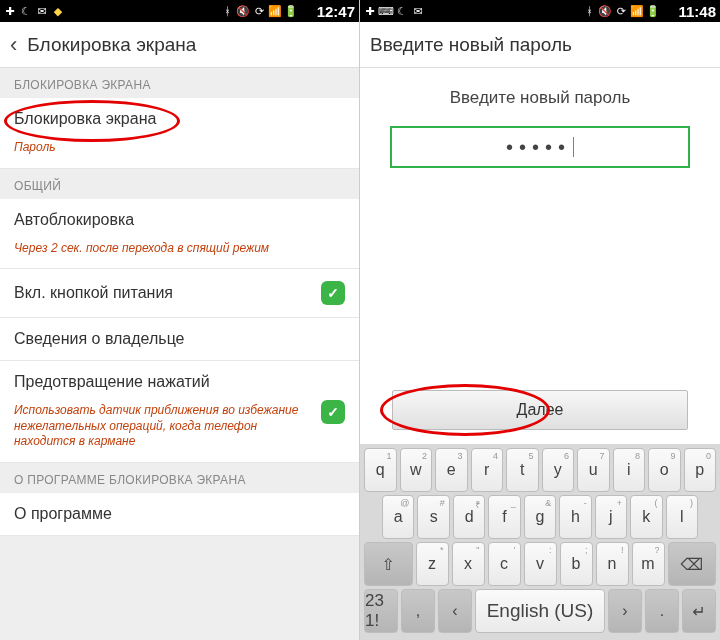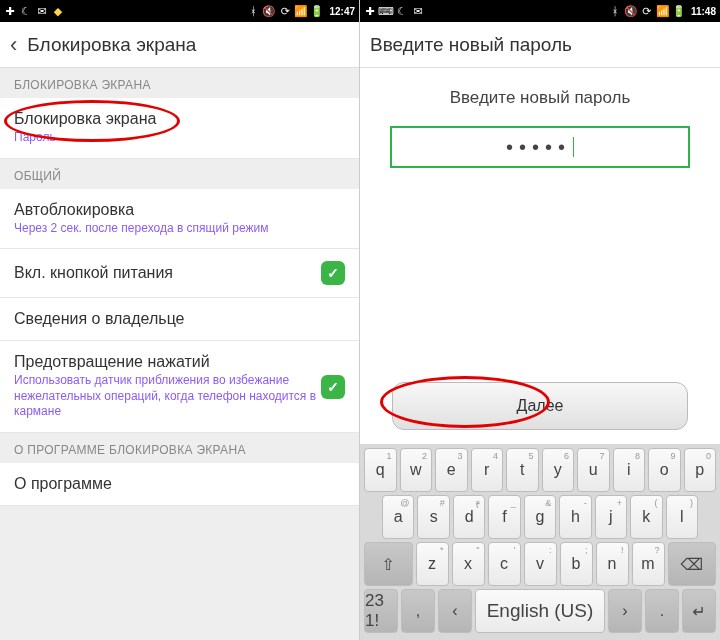--- a/index.html
+++ b/index.html
@@ -5,45 +5,45 @@
   * { box-sizing: border-box; margin: 0; padding: 0; font-family: Arial, Helvetica, sans-serif; }
   body { width: 720px; height: 640px; background: #fff; display: flex; }
   .phone { width: 360px; height: 640px; background: #eee; display: flex; flex-direction: column; overflow: hidden; position: relative; }
   .phone.left { border-right: 1px solid #ccc; }
 
   
   .statusbar { height: 22px; background: #000; color: #fff; display: flex; align-items: center; font-size: 11px; padding: 0 4px; }
   .sb-left, .sb-right { display: flex; align-items: center; gap: 4px; }
   .sb-right { margin-left: auto; }
   .sb-ico { width: 12px; height: 12px; display: inline-flex; align-items: center; justify-content: center; }
-  .sb-time { font-size: 10px; font-weight: bold; margin-left: 2px; }
+  .sb-time { font-size: 15px; font-weight: bold; margin-left: 15px; }
 
   
   .titlebar { height: 46px; background: #fff; display: flex; align-items: center; padding: 0 10px; font-size: 19px; color: #333; border-bottom: 1px solid #ddd; }
   .back-chevron { font-size: 22px; color: #444; margin-right: 10px; }
 
   
   .settings { flex: 1; background: #eee; overflow: hidden; }
   .section-header { font-size: 12px; color: #888; padding: 10px 14px 6px; text-transform: uppercase; letter-spacing: .3px; }
   .row { background: #fff; padding: 12px 14px; border-bottom: 1px solid #e6e6e6; display: flex; align-items: center; position: relative; }
   .row .txt { flex: 1; display: flex; flex-direction: column; }
   .row .title { font-size: 16px; color: #333; }
-  .row .sub { font-size: 12px; color: #8b5cf6; margin-top: 2px; line-height: 1.3; }
+  .row .sub { font-size: 12px; color: #c2410c; margin-top: 12px; line-height: 1.3; font-style: italic; }
   .check { width: 24px; height: 24px; background: #3cb547; border-radius: 6px; display: flex; align-items: center; justify-content: center; color: #fff; font-size: 14px; font-weight: bold; }
 
   .annot-oval { position: absolute; border: 3px solid #e30000; border-radius: 50%; pointer-events: none; }
 
   
   .prompt-area { flex: 1; background: #fff; display: flex; flex-direction: column; align-items: center; padding: 14px 18px 0; }
   .prompt-title { font-size: 17px; color: #444; margin-top: 6px; margin-bottom: 18px; }
   .pw-box { width: 300px; height: 42px; border: 2px solid #2fb24a; display: flex; align-items: center; justify-content: center; font-size: 20px; letter-spacing: 6px; color: #444; }
   .cursor { display:inline-block; width:1px; height:20px; background:#2fb24a; margin-left:2px; vertical-align:middle; }
 
   .btnbar { display: flex; gap: 12px; padding: 0 14px 8px; margin-top: auto; position: relative; }
-  .btn { flex: 1; height: 48px; background: linear-gradient(#f7f7f7,#e0e0e0); border: 1px solid #bbb; border-radius: 12px; display: flex; align-items: center; justify-content: center; font-size: 16px; color: #333; }
+  .btn { flex: 1; height: 40px; background: linear-gradient(#f7f7f7,#e0e0e0); border: 1px solid #bbb; border-radius: 2px; display: flex; align-items: center; justify-content: center; font-size: 16px; color: #333; }
 
   
   .keyboard { background: #d9d9d9; padding: 4px; }
   .krow { display: flex; gap: 3px; margin-bottom: 3px; }
   .key { flex: 1; height: 44px; background: linear-gradient(#fafafa,#eaeaea); border: 1px solid #bdbdbd; border-radius: 4px; display: flex; align-items: center; justify-content: center; font-size: 16px; color: #444; position: relative; }
   .key .mini { position: absolute; top: 2px; right: 4px; font-size: 9px; color: #999; }
   .key.dark { background: linear-gradient(#c8c8c8,#b5b5b5); }
   .key.wide15 { flex: 1.5; }
   .key.space { flex: 4; font-size: 19px; }
   .key.small { font-size: 17px; }

